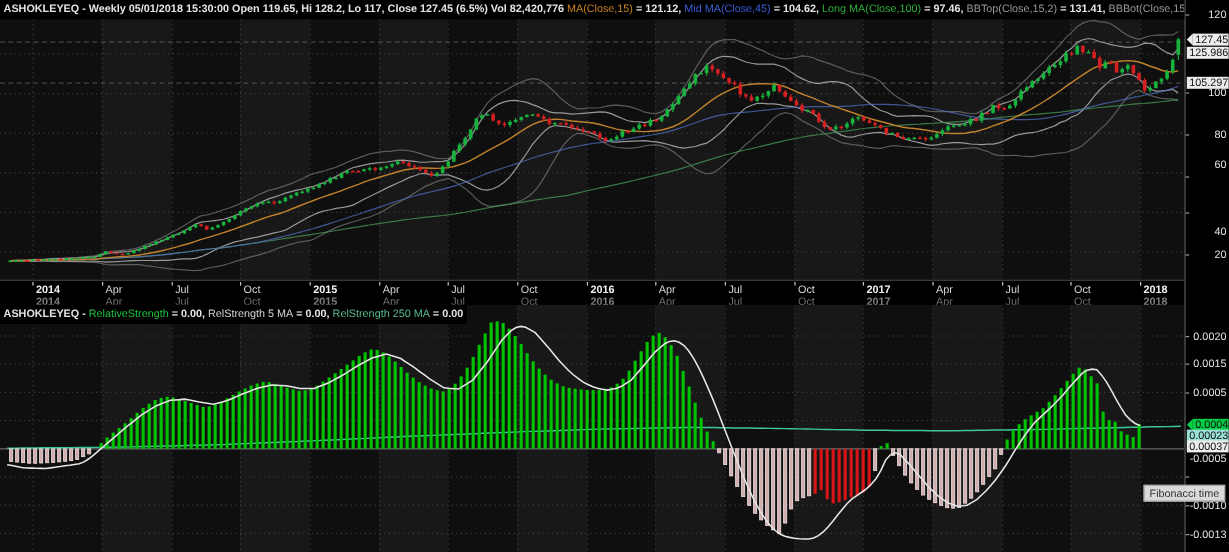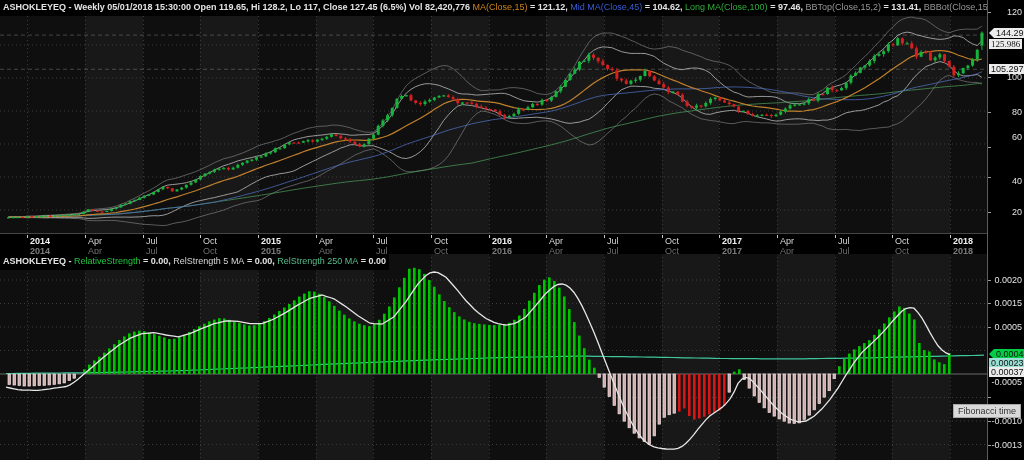--- a/index.html
+++ b/index.html
@@ -803,37 +803,37 @@
   <div class="raxis" id="rAxis">
       <div class="rtickmark" style="top: 12px;"></div>
       <div class="rtick" style="top: 8px;">120</div>
       <div class="rtickmark" style="top: 77px;"></div>
       <div class="rtick" style="top: 73px;">100</div>
       <div class="rtickmark" style="top: 112px;"></div>
       <div class="rtick" style="top: 108px;">80</div>
       <div class="rtickmark" style="top: 147px;"></div>
       <div class="rtick" style="top: 133px;">60</div>
       <div class="rtickmark" style="top: 177px;"></div>
-      <div class="rtick" style="top: 177px;">40</div>
+      <div class="rtick" style="top: 189px;">40</div>
       <div class="rtickmark" style="top: 212px;"></div>
       <div class="rtick" style="top: 208px;">20</div>
       <div class="rtickmark" style="top: 280px;"></div>
       <div class="rtick" style="top: 276px;">0.0020</div>
       <div class="rtickmark" style="top: 303px;"></div>
       <div class="rtick" style="top: 299px;">0.0015</div>
       <div class="rtickmark" style="top: 327px;"></div>
       <div class="rtick" style="top: 323px;">0.0005</div>
       <div class="rtickmark" style="top: 397px;"></div>
       <div class="rtick" style="top: 378px;">-0.0005</div>
       <div class="rtickmark" style="top: 421px;"></div>
       <div class="rtick" style="top: 417px;">-0.0010</div>
       <div class="rtickmark" style="top: 445px;"></div>
       <div class="rtick" style="top: 441px;">-0.0013</div>
-      <div class="marker mk-white pointer" style="left: 6px; top: 28px;">144.29</div>
-      <div class="marker mk-white" style="left: 1px; top: 39px; font-family: Liberation Serif, serif;">125.986</div>
+      <div class="marker mk-white pointer" style="left: 6px; top: 28px;">127.45</div>
+      <div class="marker mk-white" style="left: 1px; top: 39px;">125.986</div>
       <div class="marker mk-white" style="left: 1px; top: 64px;">105.297</div>
       <div class="marker mk-green pointer" style="left: 6px; top: 349px;">0.00044</div>
       <div class="marker mk-teal" style="left: 1px; top: 358px;">0.00023</div>
       <div class="marker mk-white" style="left: 1px; top: 367px;">0.00037</div>
     </div>
 
   <div class="tooltip" id="fibTooltip" style="left:953px;top:404px;">Fibonacci time</div>
 </div>
 
 </body></html>

